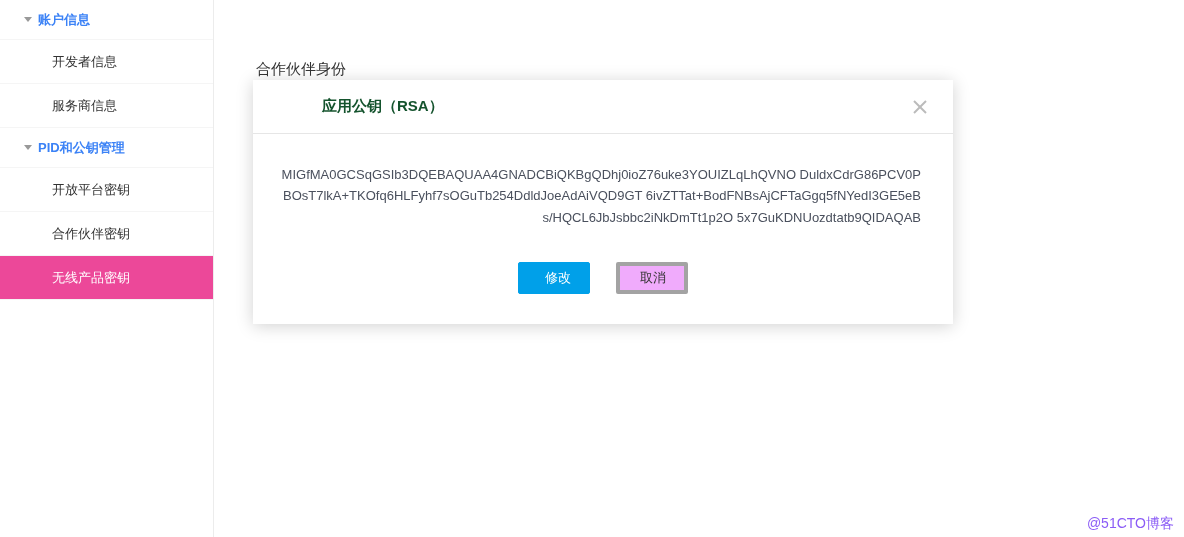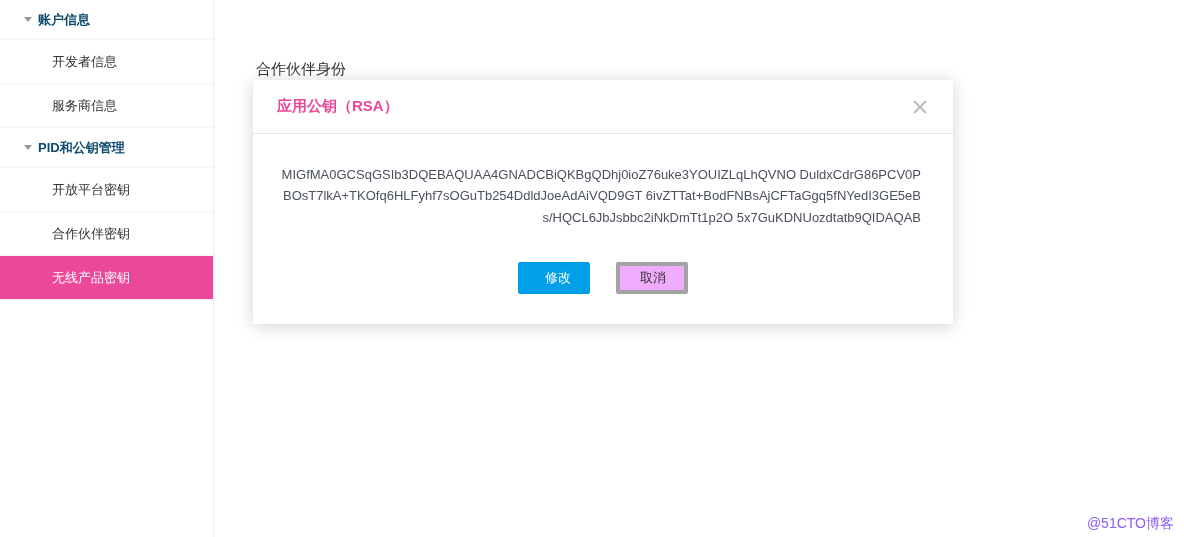--- a/index.html
+++ b/index.html
@@ -3,21 +3,21 @@
   <meta charset="utf-8">
   <style>
     * { box-sizing: border-box; margin: 0; padding: 0; }
     html, body { width: 1184px; height: 537px; font-family: "Microsoft YaHei", Arial, sans-serif; background: #ffffff; overflow: hidden; }
     .container { display: flex; width: 100%; height: 100%; position: relative; }
 
     
     .sidebar { width: 214px; height: 100%; border-right: 1px solid #ececec; background: #fff; }
     .sidebar-section-header {
       display: flex; align-items: center; height: 40px; padding-left: 24px;
-      font-size: 13px; font-weight: bold; color: #0c4a6e; border-bottom: 1px solid #f5f5f5;
+      font-size: 13px; font-weight: bold; color: #3b82f6; border-bottom: 1px solid #f5f5f5;
     }
     .triangle-down {
       width: 0; height: 0; border-left: 4px solid transparent; border-right: 4px solid transparent;
       border-top: 5px solid #999; margin-right: 6px;
     }
     .sidebar-item {
       height: 44px; display: flex; align-items: center; padding-left: 52px;
       font-size: 13px; color: #333; cursor: pointer; border-bottom: 1px solid #f5f5f5;
     }
     .sidebar-item.active { background: #ec4899; color: #fff; }
@@ -28,21 +28,21 @@
 
     
     .modal {
       position: absolute; left: 253px; top: 80px; width: 700px;
       background: #fff; box-shadow: 0 2px 16px rgba(0,0,0,0.18);
     }
     .modal-header {
       height: 54px; display: flex; align-items: center; justify-content: space-between;
       padding: 0 24px; border-bottom: 1px solid #e6e6e6;
     }
-    .modal-header-title { font-size: 15px; font-weight: bold; color: #ec4899; }
+    .modal-header-title { font-size: 15px; font-weight: bold; color: #14532d; margin-left: 45px; }
     .close-icon {
       width: 18px; height: 18px; display: flex; align-items: center; justify-content: center;
       cursor: pointer; color: #bbb;
     }
     .close-icon svg { width: 14px; height: 14px; }
     .modal-body {
       padding: 30px 32px 12px 28px; font-size: 13px; color: #4a505d;
       word-break: break-all; line-height: 1.65; text-align: right;
     }
     .modal-footer {

